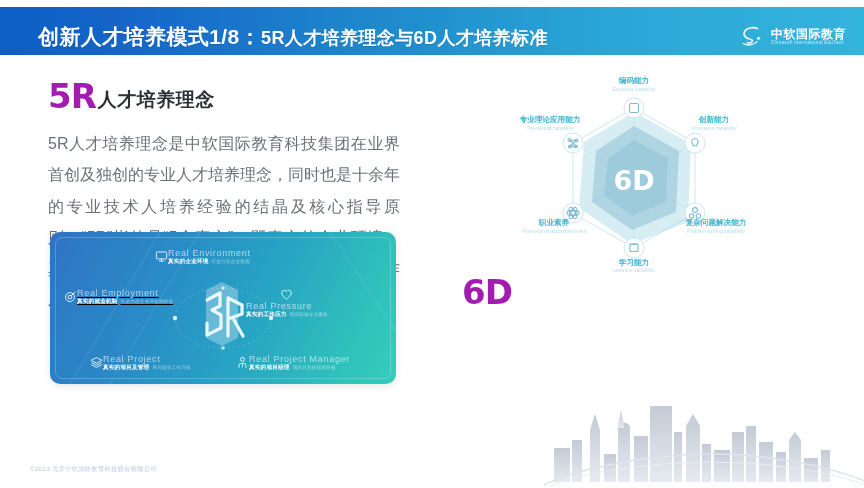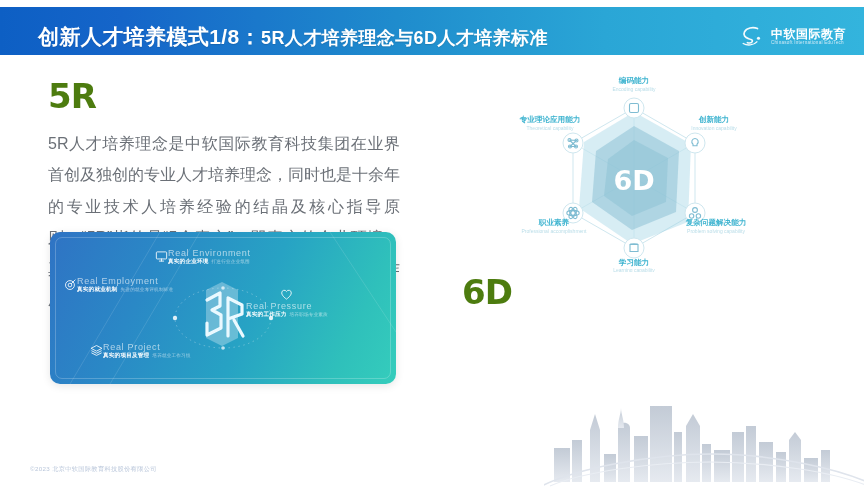--- a/index.html
+++ b/index.html
@@ -25,21 +25,21 @@
   .brand { display: flex; align-items: center; gap: 7px; }
   .brand-mark { width: 26px; height: 26px; opacity: .95; }
   .brand-text { display: flex; flex-direction: column; line-height: 1.05; }
   .brand-cn { color:#fff; font-size: 12px; font-weight: bold; letter-spacing: .5px; }
   .brand-en { color:#cfeaf6; font-size: 4.6px; letter-spacing: .25px; white-space: nowrap; }
 
   
   .col-left { position: absolute; left: 48px; top: 80px; width: 352px; }
   .sec-title { display:flex; align-items:flex-end; gap:2px; margin-bottom: 16px; }
   .sec-title .big {
-    font-size: 34px; font-weight: bold; color: #4d7c0f; letter-spacing: -1px;
+    font-size: 34px; font-weight: bold; color: #a21caf; letter-spacing: -1px;
     line-height: .95; font-family:"DejaVu Sans", sans-serif;
   }
   .sec-title .sub { font-size: 19px; font-weight: bold; color: #2b2f36; letter-spacing: .5px; line-height:1.1; padding-bottom:1px; }
   .body-text { font-size: 16px; line-height: 1.95; color: #6b7077; text-align: justify; }
 
   
   .card {
     position: absolute; left: 50px; top: 232px; width: 346px; height: 152px;
     border-radius: 10px; overflow: hidden;
     background: linear-gradient(115deg, #2f73c4 0%, #2a88c6 28%, #27a3c4 58%, #2fc0bb 84%, #35cdbc 100%);
@@ -49,23 +49,23 @@
     content:""; position:absolute; inset:5px; border:1px solid rgba(255,255,255,.22); border-radius:7px; pointer-events:none;
   }
   .card-item { position: absolute; display: flex; align-items: center; }
   .ci-ico { width: 13px; height: 13px; flex: 0 0 13px; opacity: .92; }
   .ci-txt { display: flex; flex-direction: column; line-height: 1.15; }
   .ci-en { color: rgba(255,255,255,.62); font-size: 9px; letter-spacing: .7px; white-space: nowrap; font-family:"Liberation Sans",sans-serif; }
   .ci-cn-row { display:flex; align-items:baseline; gap:3px; white-space: nowrap; }
   .ci-cn { color: #ffffff; font-size: 5.6px; font-weight: bold; letter-spacing: .2px; }
   .ci-cn2 { color: rgba(255,255,255,.55); font-size: 4.6px; letter-spacing: .2px; }
   .c-env  { left: 105px; top: 16px; }
-  .c-emp  { left: 14px;  top: 44px; }
+  .c-emp  { left: 14px;  top: 56px; text-decoration: underline; }
   .c-pre  { left: 196px; top: 56px; flex-direction: column; }
-  .c-proj { left: 40px;  top: 110px; }
+  .c-proj { left: 40px;  top: 122px; }
   .c-pm   { left: 186px; top: 122px; }
 
   .r5-center { position:absolute; left:126px; top:44px; width:96px; height:84px; }
 
   
   .radar { position: absolute; left: 498px; top: 72px; width: 272px; height: 200px; }
   .col-right { position: absolute; left: 462px; top: 276px; width: 336px; }
 
   
   .footer-note {
@@ -92,20 +92,21 @@
       <div class="brand-text">
         <span class="brand-cn">中软国际教育</span>
         <span class="brand-en">Chinasoft International EduTech</span>
       </div>
     </div>
   </div>
 
   <div class="col-left">
     <div class="sec-title">
       <span class="big">5R</span>
+      <span class="sub">人才培养理念</span>
     </div>
     <p class="body-text">5R人才培养理念是中软国际教育科技集团在业界首创及独创的专业人才培养理念，同时也是十余年的专业技术人培养经验的结晶及核心指导原则。“5R”指的是“5个真实”，即真实的企业环境、真实的项目及管理、真实的项目经理、真实的工作压力以及真实的就业。</p>
   </div>
 
   <div class="card">
 
     <svg style="position:absolute;inset:0;width:100%;height:100%" viewBox="0 0 346 152">
       <g stroke="rgba(255,255,255,.12)" fill="none" stroke-width="1">
         <path d="M20 152 L110 0"></path>
           <path d="M60 152 L150 0"></path>
@@ -178,20 +179,34 @@
       </svg>
       <div class="ci-txt">
         <span class="ci-en">Real  Project</span>
         <span class="ci-cn-row">
           <span class="ci-cn">真实的项目及管理</span>
           <span class="ci-cn2">培养就业工作习惯</span>
         </span>
       </div>
     </div>
 
+    <div class="card-item c-pm">
+      <svg class="ci-ico" viewBox="0 0 24 24">
+        <circle cx="12" cy="6.2" r="3.6" fill="none" stroke="#ffffff" stroke-width="1.7"></circle>
+        <path d="M5.5 21v-3.2A4.3 4.3 0 0 1 9.8 13.5h4.4a4.3 4.3 0 0 1 4.3 4.3V21" fill="none" stroke="#ffffff" stroke-width="1.7" stroke-linecap="round"></path>
+        <path d="M12 13.8V21" stroke="#ffffff" stroke-width="1.5"></path>
+      </svg>
+      <div class="ci-txt">
+        <span class="ci-en">Real  Project Manager</span>
+        <span class="ci-cn-row">
+          <span class="ci-cn">真实的项目经理</span>
+          <span class="ci-cn2">项目开发的研发经验</span>
+        </span>
+      </div>
+    </div>
   </div>
 
   <svg class="radar" viewBox="0 0 272 200">
 
     <polygon points="136,36 197,71 197,141 136,176 75,141 75,71" fill="none" stroke="#cfe7ef" stroke-width="1"></polygon>
 
     <g stroke="#dceef4" stroke-width=".8">
       <line x1="136" y1="106" x2="136" y2="36"></line>
       <line x1="136" y1="106" x2="197" y2="71"></line>
       <line x1="136" y1="106" x2="197" y2="141"></line>

